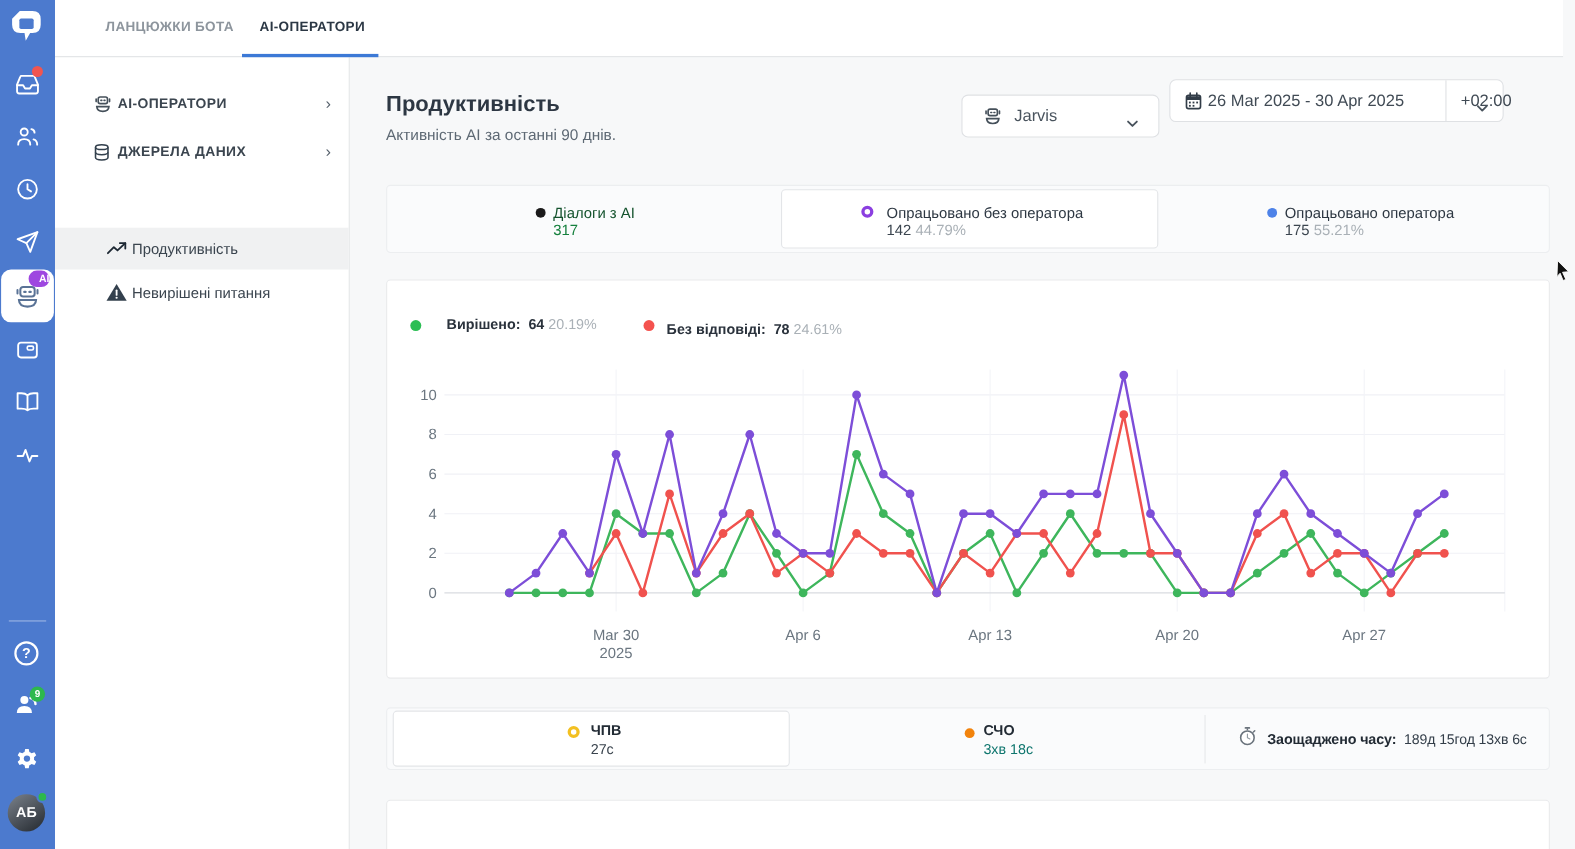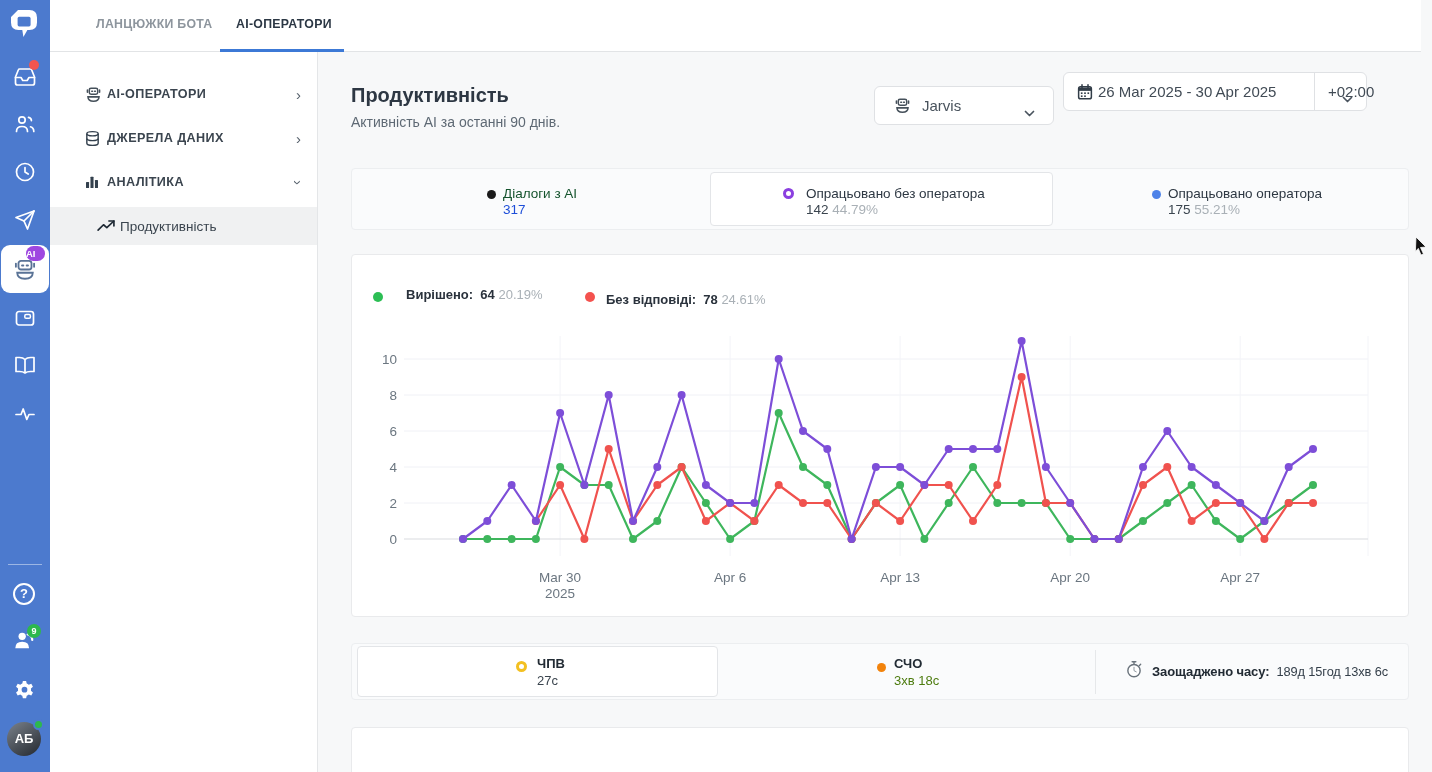--- a/index.html
+++ b/index.html
@@ -51,21 +51,21 @@
       <path d="M21 3 L11 13"></path>
       <path d="M21 3 L14.5 21 L11 13 L3 9.5 Z"></path>
     </svg>
 <div class="abs" style="left:1px;top:245px;width:48px;height:48px;background:#fff;border-radius:9px;"></div>
 <svg class="abs" style="left:12px;top:256px;" width="26" height="26" viewBox="0 0 24 24" fill="none" stroke="#5a7396" stroke-width="1.7" stroke-linecap="round">
       <rect x="6" y="4.5" width="12" height="8" rx="2.3"></rect>
       <path d="M3.6 7 L3.6 10 M20.4 7 L20.4 10"></path>
       <path d="M9.3 8.7 L10.4 8.7 M13.6 8.7 L14.7 8.7" stroke-width="1.9"></path>
       <path d="M4.8 15.5 L19.2 15.5 Q19 21 12 21 Q5 21 4.8 15.5 Z"></path>
     </svg>
-<div class="abs" style="left:26px;top:246px;width:19px;height:15px;background:#9e47e0;border-radius:8px;color:#fff;font-size:9.5px;font-weight:bold;text-align:left;line-height:15px;">AI</div>
+<div class="abs" style="left:26px;top:246px;width:19px;height:15px;background:#9e47e0;border-radius:8px;color:#fff;font-size:9.5px;font-weight:bold;text-align:right;line-height:15px;">AI</div>
 <svg class="abs" style="left:13px;top:306px;" width="24" height="24" viewBox="0 0 24 24" fill="none" stroke="#fff" stroke-width="1.7" stroke-linecap="round" stroke-linejoin="round">
       <rect x="3.5" y="5.5" width="17" height="13.5" rx="2.5"></rect>
       <rect x="11.8" y="8.6" width="5.6" height="3.6" rx="1.3" stroke-width="1.5"></rect>
     </svg>
 <svg class="abs" style="left:13px;top:353px;" width="24" height="24" viewBox="0 0 24 24" fill="none" stroke="#fff" stroke-width="1.7" stroke-linecap="round" stroke-linejoin="round">
       <path d="M12 6.5 Q10 4.5 6.5 4.5 L3 4.5 L3 18.5 L6.5 18.5 Q10 18.5 12 20 Q14 18.5 17.5 18.5 L21 18.5 L21 4.5 L17.5 4.5 Q14 4.5 12 6.5 L12 20"></path>
     </svg>
 <svg class="abs" style="left:13px;top:402px;" width="24" height="24" viewBox="0 0 24 24" fill="none" stroke="#fff" stroke-width="1.7" stroke-linecap="round" stroke-linejoin="round">
       <path d="M3 12.5 L8 12.5 L10.2 7 L13.8 17.5 L16 12.5 L21 12.5"></path>
     </svg>
@@ -108,39 +108,38 @@
       <span style="margin-left:34px;width:23px;display:flex;align-items:center;">
         <svg width="17" height="17" viewBox="0 0 24 24" fill="none" stroke="#33404d" stroke-width="2">
           <ellipse cx="12" cy="5.3" rx="8" ry="3"></ellipse>
           <path d="M4 5.3 L4 12 Q4 15 12 15 Q20 15 20 12 L20 5.3"></path>
           <path d="M4 12 L4 18.7 Q4 21.7 12 21.7 Q20 21.7 20 18.7 L20 12"></path>
         </svg>
       </span>
       <span class="navtxt">ДЖЕРЕЛА ДАНИХ</span>
       <span class="chev">›</span>
     </div>
-  <div class="navitem" style="top:111px;">
-      <span style="margin-left:34px;width:23px;display:flex;align-items:center;">
-        <svg width="16" height="16" viewBox="0 0 24 24" fill="#33404d">
-          <rect x="3" y="12" width="4.6" height="9" rx="0.8"></rect>
-          <rect x="9.7" y="4" width="4.6" height="17" rx="0.8"></rect>
-          <rect x="16.4" y="9" width="4.6" height="12" rx="0.8"></rect>
-        </svg>
-      </span>
-      <span class="navtxt">АНАЛІТИКА</span>
-      <span class="chev" style="transform:rotate(90deg);">›</span>
-    </div>
   <div class="navitem" style="top:155px; background:#f0f1f2;">
       <span style="margin-left:46px;width:24px;display:flex;align-items:center;">
         <svg width="20" height="20" viewBox="0 0 24 24" fill="none" stroke="#1d2833" stroke-width="2" stroke-linecap="round" stroke-linejoin="round">
           <path d="M2.5 17 L9 10.5 L13 14 L21.5 6"></path>
           <path d="M15.5 6 L21.5 6 L21.5 12"></path>
         </svg>
       </span>
       <span class="navsub">Продуктивність</span>
+    </div>
+  <div class="navitem" style="top:195px;">
+      <span style="margin-left:46px;width:24px;display:flex;align-items:center;">
+        <svg width="20" height="20" viewBox="0 0 24 24">
+          <path d="M12 2.5 L23 21 L1 21 Z" fill="#33404d"></path>
+          <path d="M12 9.5 L12 14.5" stroke="#fff" stroke-width="2" stroke-linecap="round"></path>
+          <circle cx="12" cy="17.6" r="1.2" fill="#fff"></circle>
+        </svg>
+      </span>
+      <span class="navsub">Невирішені питання</span>
     </div>
 </div>
 
 <div id="main"></div>
 
 <div class="abs" style="left:351px; top:84px; font-size:20px; font-weight:bold; color:#2d3743;">Продуктивність</div>
 <div class="abs" style="left:351px; top:114px; font-size:14px; color:#5e6974;">Активність AI за останні 90 днів.</div>
 
 <div class="ctrl" style="left:874px; top:86px; width:180px; height:39px;">
     <span style="margin-left:18px;display:flex;align-items:center;">
@@ -177,21 +176,21 @@
   <span style="position:absolute; right:13px; top:16px;"><svg width="11" height="7" viewBox="0 0 11 7" fill="none" stroke="#4a545e" stroke-width="1.7" stroke-linecap="round" stroke-linejoin="round">
         <path d="M1.5 1.5 L5.5 5.5 L9.5 1.5"></path>
       </svg></span>
 </div>
 
 <div class="statrow" style="left:351px; top:168px; width:1058px; height:62px;"></div>
 <div class="card" style="left:710px; top:172px; width:343px; height:54px; border-color:#e3e5e8;"></div>
 
 <div class="abs" style="left:487px; top:185px;"><span class="dot" style="background:#1a1a1a;"></span></div>
 <div class="abs" style="left:503px; top:186px; font-size:13.5px; color:#14532d;">Діалоги з AI</div>
-<div class="abs" style="left:503px; top:202px; font-size:13.5px; color:#1d4ed8;text-align:right;">317</div>
+<div class="abs" style="left:503px; top:202px; font-size:13.5px; color:#15803d;text-align:right;">317</div>
 
 <div class="abs" style="left:783px; top:185px;"><span class="dot" style="background:#fff; border:3px solid #8b3fe0; width:11px; height:11px;"></span></div>
 <div class="abs" style="left:806px; top:186px; font-size:13.5px; color:#2d3742;">Опрацьовано без оператора</div>
 <div class="abs" style="left:806px; top:202px; font-size:13.5px; color:#3b454f;">142 <span style="color:#a9b0b6;">44.79%</span></div>
 
 <div class="abs" style="left:1152px; top:185px;"><span class="dot" style="background:#4d82e8;"></span></div>
 <div class="abs" style="left:1168px; top:186px; font-size:13.5px; color:#2d3742;">Опрацьовано оператора</div>
 <div class="abs" style="left:1168px; top:202px; font-size:13.5px; color:#3b454f;">175 <span style="color:#a9b0b6;">55.21%</span></div>
 
 <div class="card" style="left:351px; top:254px; width:1058px; height:363px;"></div>
@@ -337,21 +336,21 @@
 <text x="560.1" y="598" text-anchor="middle" font-size="13.5" fill="#6b7680" font-family="Liberation Sans, sans-serif">2025</text>
 </svg>
 
 <div class="statrow" style="left:351px; top:643px; width:1058px; height:57px;"></div>
 <div class="card" style="left:357px; top:646px; width:361px; height:51px; border-color:#e3e5e8;"></div>
 <div class="abs" style="left:516px; top:658px;"><span class="dot" style="background:#fff; border:3px solid #f3c021; width:11px; height:11px;"></span></div>
 <div class="abs" style="left:537px; top:656px; font-size:13px; font-weight:bold; color:#222b34;">ЧПВ</div>
 <div class="abs" style="left:537px; top:673px; font-size:13px; color:#3a444e;">27с</div>
 <div class="abs" style="left:877px; top:658px;"><span class="dot" style="background:#f2830c;"></span></div>
 <div class="abs" style="left:894px; top:656px; font-size:13px; font-weight:bold; color:#222b34;">СЧО</div>
-<div class="abs" style="left:894px; top:673px; font-size:13px; color:#4d7c0f;">3хв 18с</div>
+<div class="abs" style="left:894px; top:673px; font-size:13px; color:#0f766e;">3хв 18с</div>
 <div class="abs" style="left:1095px; top:650px; width:1px; height:44px; background:#e6e8ea;"></div>
 <div class="abs" style="left:1125px; top:660px;"><svg width="18" height="19" viewBox="0 0 24 25" fill="none">
       <circle cx="12" cy="14" r="8.2" fill="#fff" stroke="#6a737c" stroke-width="1.9"></circle>
       <path d="M12 9.5 L12 14 L15 15.6" stroke="#8d969e" stroke-width="1.3" stroke-linecap="round"></path>
       <path d="M9.7 2.2 L14.3 2.2" stroke="#6a737c" stroke-width="2.2" stroke-linecap="round"></path>
       <path d="M12 2.5 L12 5" stroke="#6a737c" stroke-width="1.8"></path>
       <path d="M19.3 7.2 L20.9 5.6" stroke="#6a737c" stroke-width="1.8" stroke-linecap="round"></path>
     </svg></div>
 <div class="abs" style="left:1152px; top:664px; font-size:13px; font-weight:bold; color:#222b34; letter-spacing:-0.1px;">Заощаджено часу:&nbsp; <span style="font-weight:normal; font-size:12.8px; color:#333e49;">189д 15год 13хв 6с</span></div>
 

